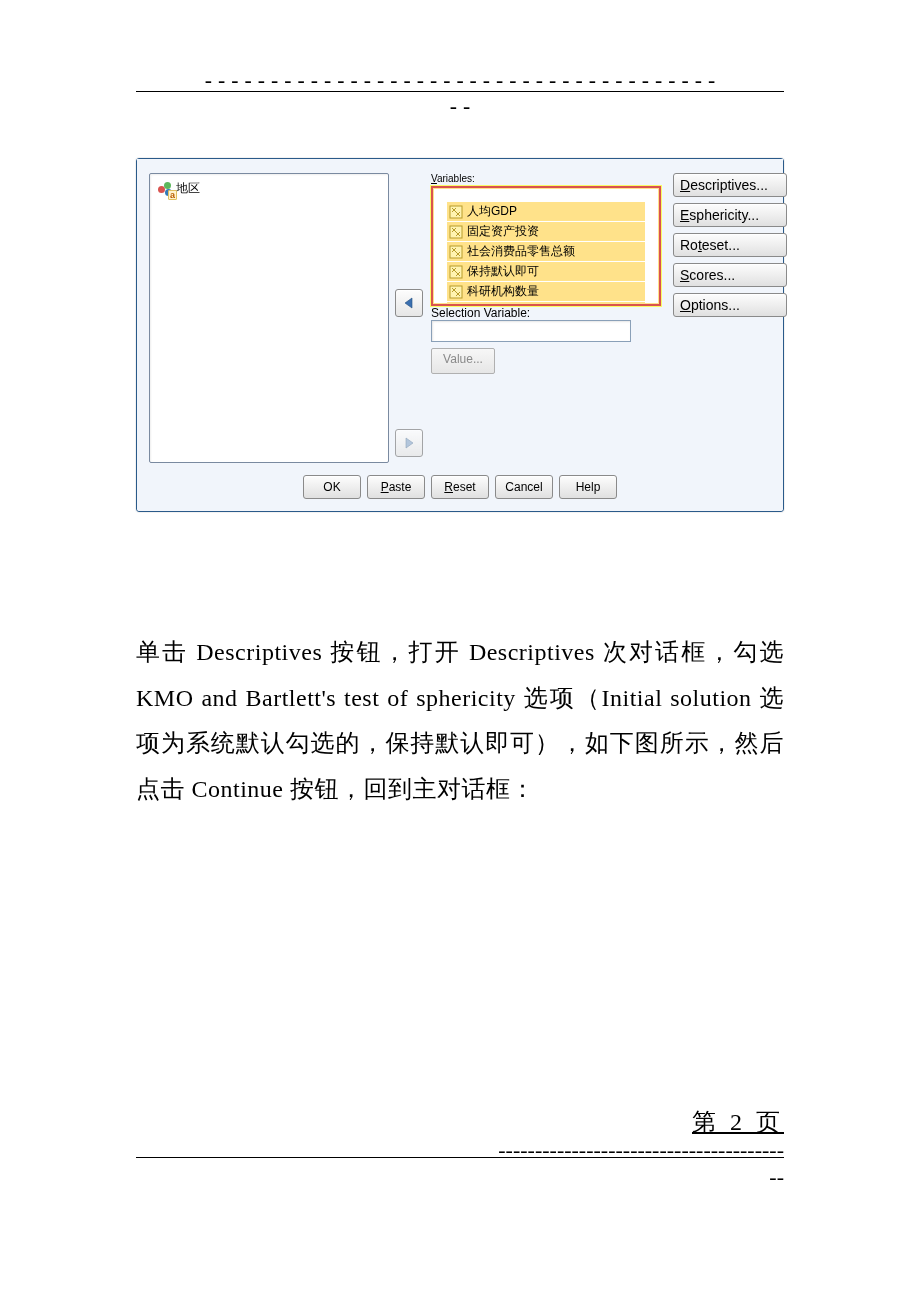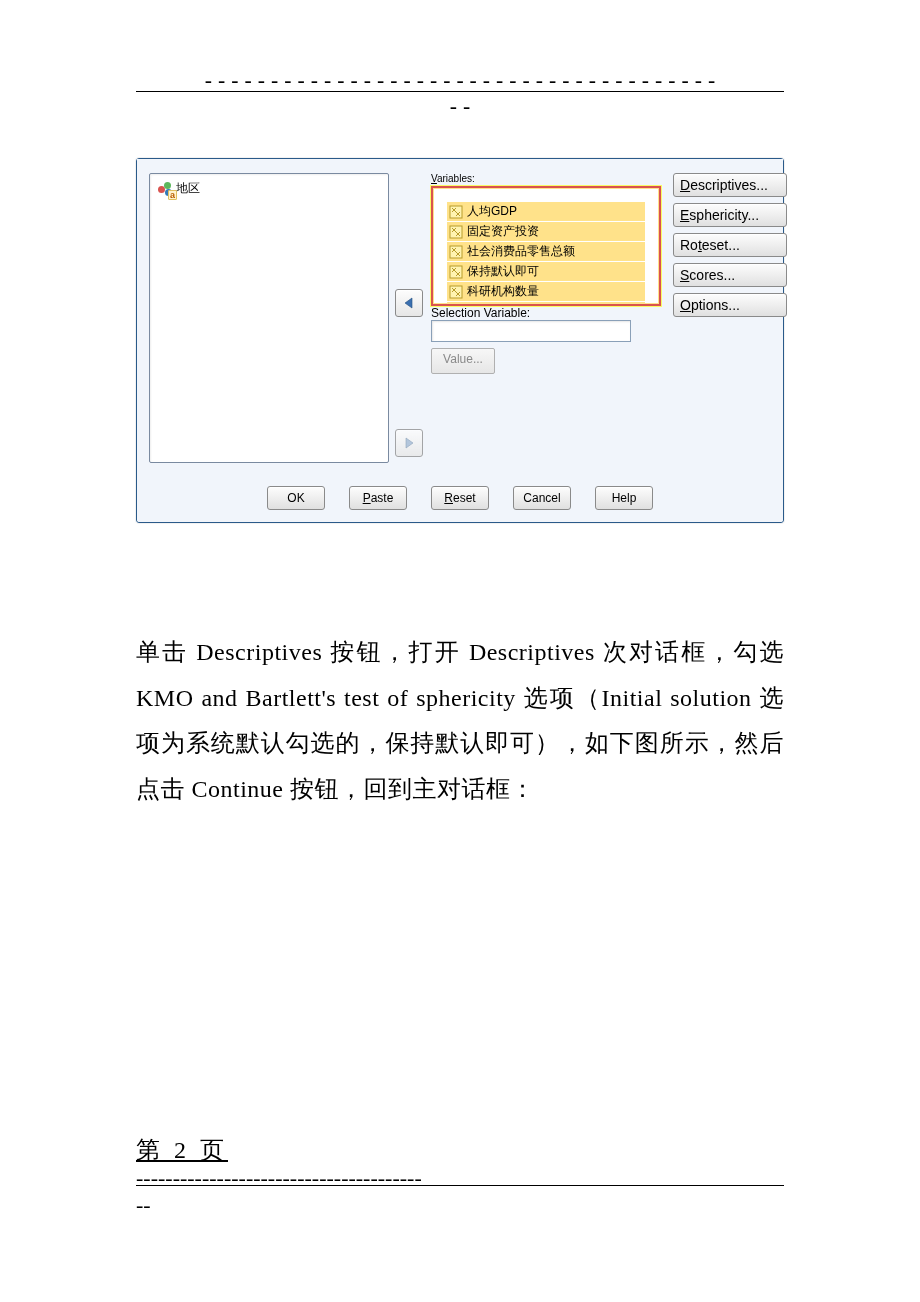--- a/index.html
+++ b/index.html
@@ -201,24 +201,24 @@
     padding: 0 6px;
     text-align: left;
     line-height: 22px;
     cursor: pointer;
     box-shadow: inset 0 1px 0 #fff;
     white-space: nowrap;
   }
   .side-btn .ul { text-decoration: underline; }
 
   .bottom-row {
-    margin-top: 23px;
+    margin-top: 12px;
     display:flex;
     justify-content:center;
-    gap: 24px;
+    gap: 6px;
   }
   .dlg-btn {
     min-width: 58px; height: 24px;
     border:1px solid #8a8a8a;
     border-radius:3px;
     background: linear-gradient(#fdfdfd,#e0e0e0);
     font-size:12px;
     line-height:22px;
     text-align:center;
     cursor:pointer;
@@ -234,24 +234,24 @@
     right: 136px;
     font-size: 24px;
     line-height: 1.9;
     text-align: justify;
     font-family: "SimSun","宋体",serif;
     letter-spacing: 0.5px;
   }
 
   .footer {
     position:absolute;
-    bottom: 84px;
+    bottom: 112px;
     left: 136px;
     right: 136px;
-    text-align:left;
+    text-align:right;
     font-family: "SimSun","宋体",serif;
   }
   .footer .pg {
     font-size: 24px;
     text-decoration: underline;
     letter-spacing: 4px;
   }
   .footer-rule {
     margin-top: 8px;
   }

